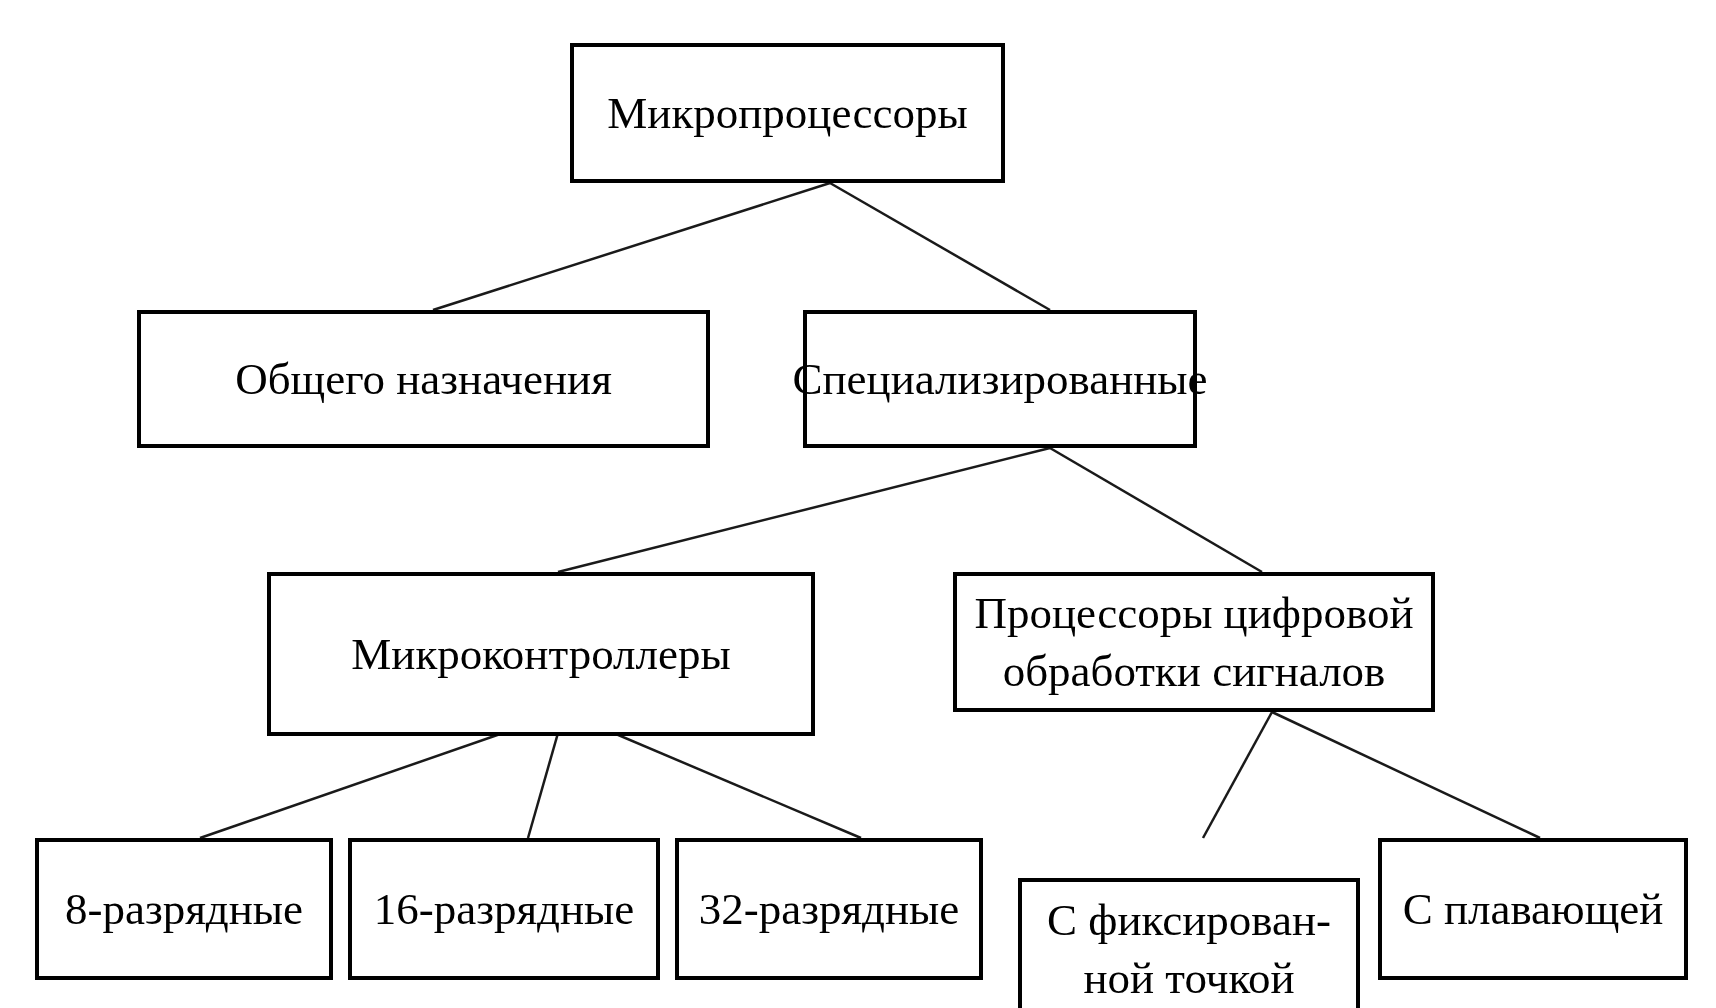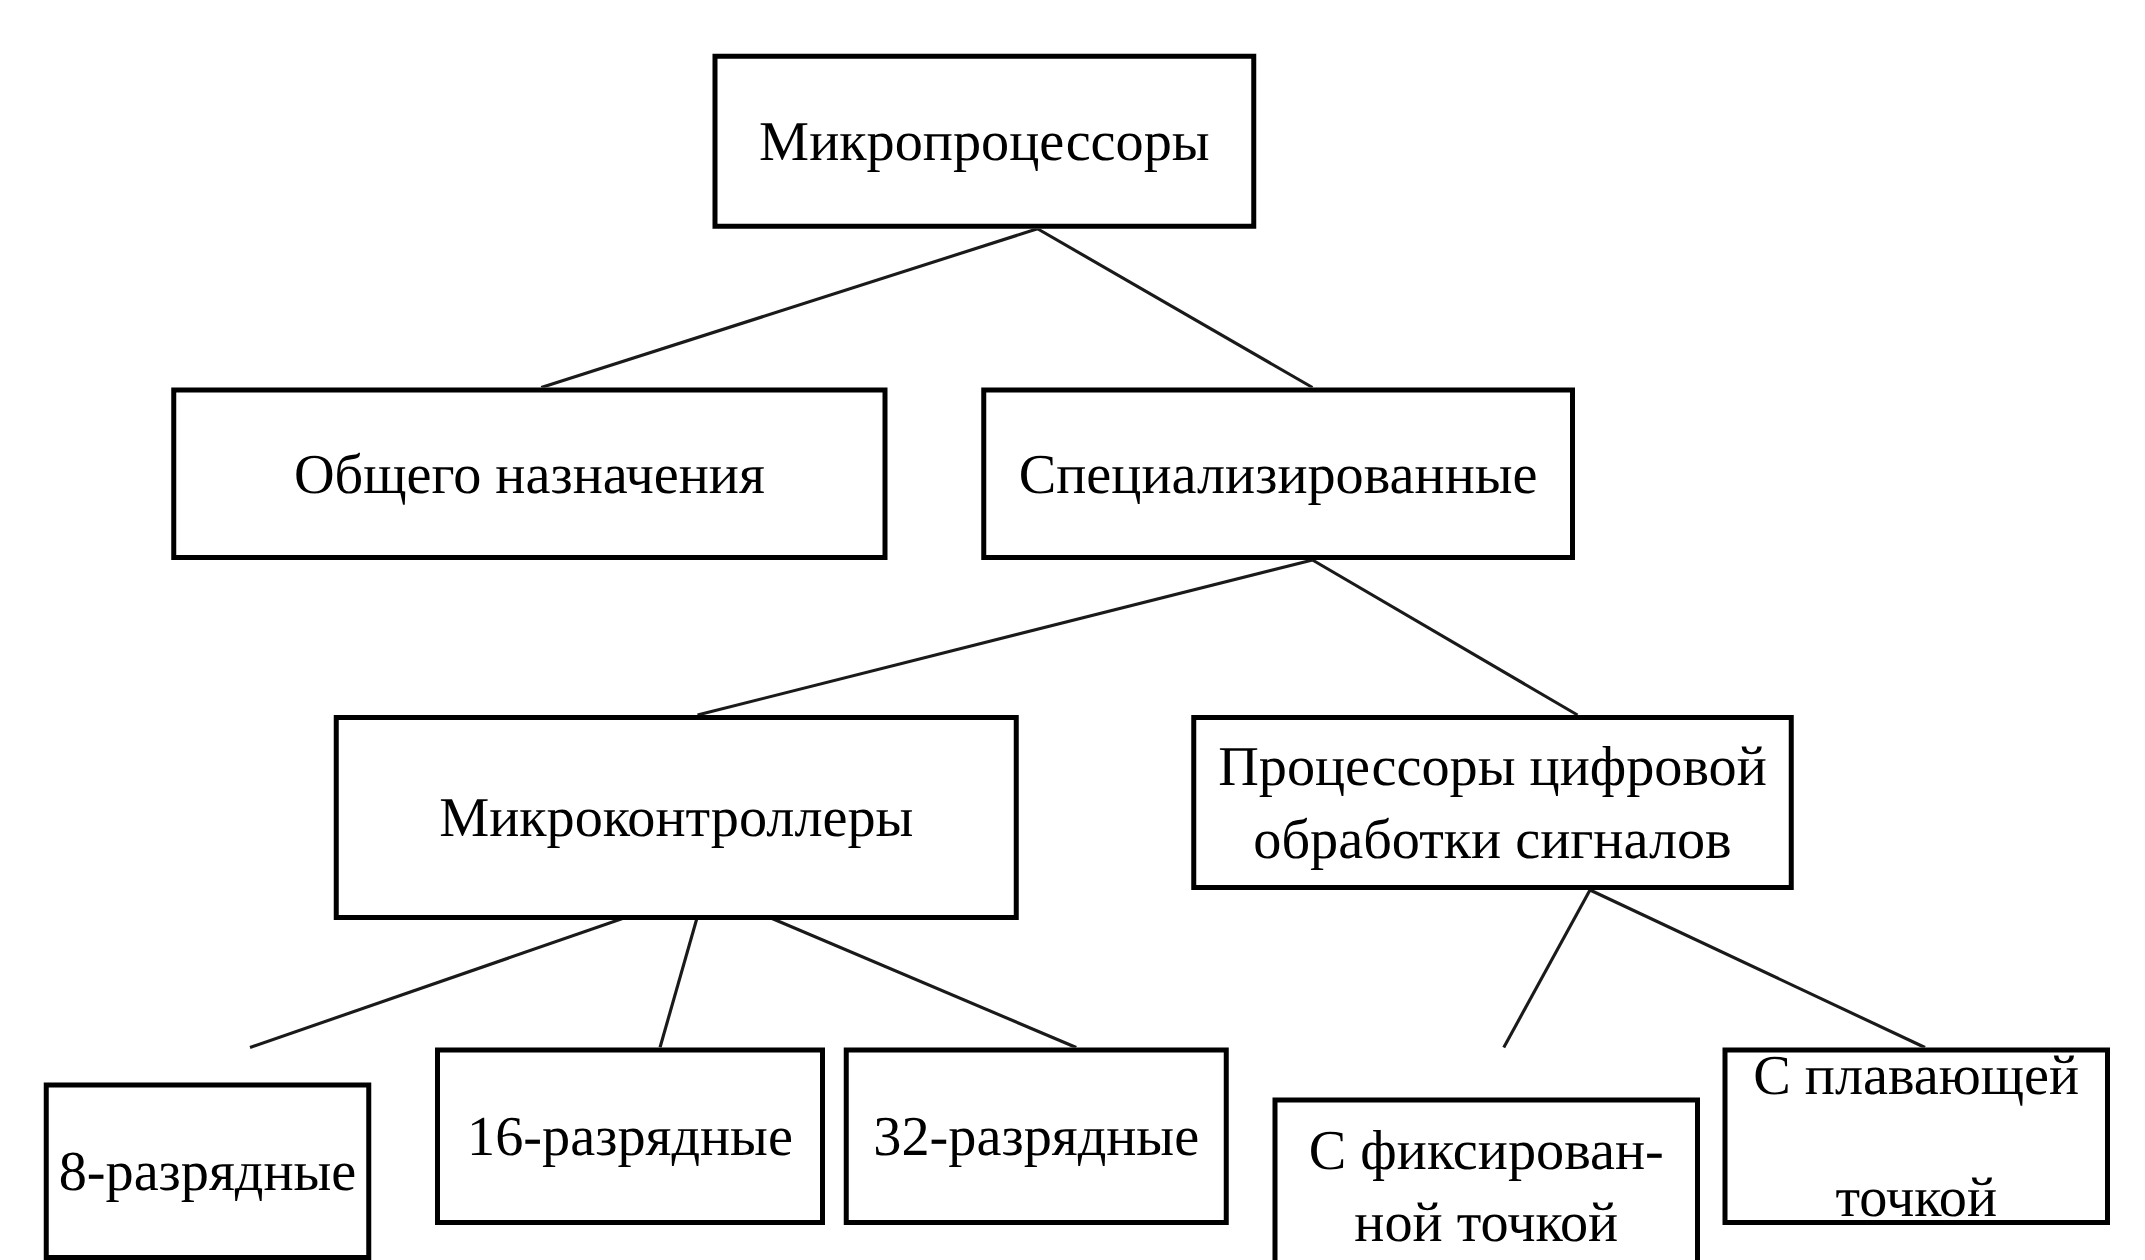--- a/index.html
+++ b/index.html
@@ -33,24 +33,24 @@
     align-items: center;
     justify-content: center;
     text-align: right;
     font-size: 45px;
     line-height: 1.3;
     white-space: nowrap;
   }
   
   .n-root        { left: 570px;  top: 43px;  width: 435px; height: 140px; }
   .n-general     { left: 137px;  top: 310px; width: 573px; height: 138px; }
-  .n-specialized { left: 785px;  top: 310px; width: 475px; height: 138px; font-family: Liberation Serif, serif; }
+  .n-specialized { left: 803px;  top: 310px; width: 394px; height: 138px; font-family: Liberation Serif, serif; }
   .n-mcu         { left: 267px;  top: 572px; width: 548px; height: 164px; }
   .n-dsp         { left: 953px;  top: 572px; width: 482px; height: 140px; }
-  .n-b8          { left: 35px;   top: 866px; width: 262px; height: 142px; }
+  .n-b8          { left: 35px;   top: 838px; width: 298px; height: 142px; }
   .n-b16         { left: 348px;  top: 838px; width: 312px; height: 142px; }
   .n-b32         { left: 675px;  top: 838px; width: 308px; height: 142px; }
   .n-fixed       { left: 1018px; top: 838px; width: 342px; height: 142px; margin-top: 40px; }
   .n-float       { left: 1378px; top: 838px; width: 310px; height: 142px; gap: 40px; }
   .edges line {
     stroke: #1a1a1a;
     stroke-width: 2.5;
   }
 </style>
 </head>
@@ -103,16 +103,15 @@
     <span>32-разрядные</span>
   </div>
 
   <div class="node n-fixed">
     <span>С фиксирован-</span>
     <span>ной точкой</span>
   </div>
 
   <div class="node n-float">
     <span>С плавающей</span>
-    <span>точкой</span>
   </div>
 
 </div>
 
 </body></html>

